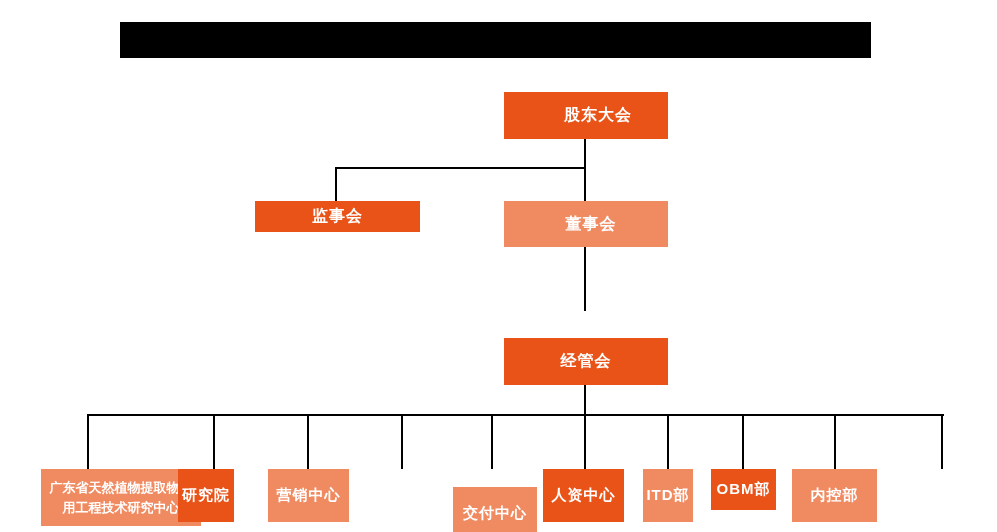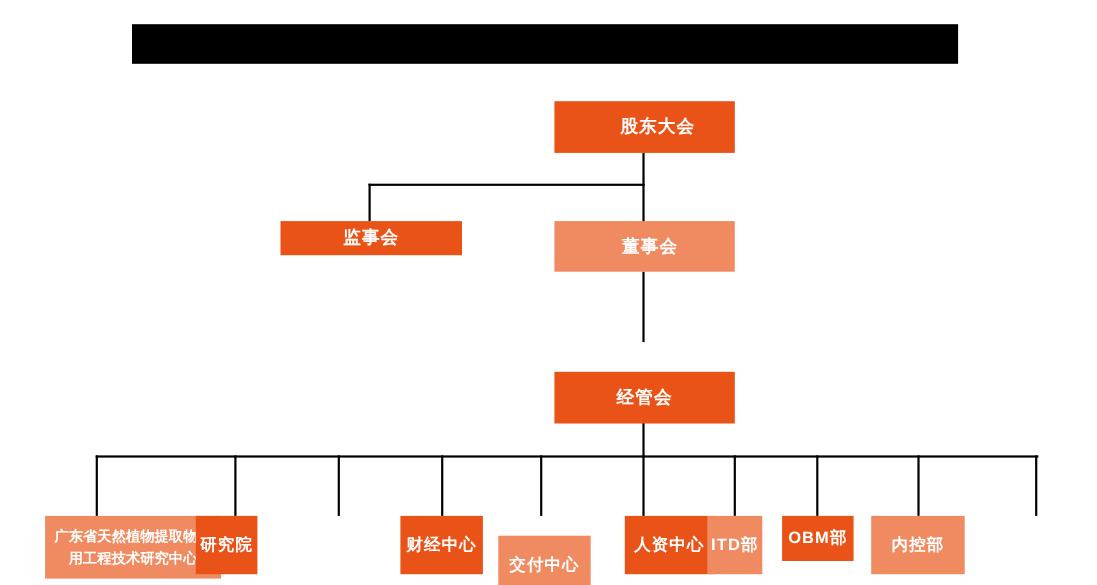--- a/index.html
+++ b/index.html
@@ -62,20 +62,20 @@
 
   <div class="node dark f16" style="left:504px; top:92px; width:164px; height:47px;padding-left:24px;">股东大会</div>
 
   <div class="node dark f16" style="left:255px; top:201px; width:165px; height:31px;">监事会</div>
   <div class="node light f16" style="left:504px; top:201px; width:164px; height:46px;padding-left:10px;">董事会</div>
 
   <div class="node dark f16" style="left:504px; top:311px; width:164px; height:47px;margin-top:27px;">经管会</div>
 
   <div class="node light f13" style="left:3px; top:469px; width:160px; height:57px;">广东省天然植物提取物应用工程技术研究中心</div>
   <div class="node dark f15" style="left:178px; top:469px; width:56px; height:53px;">研究院</div>
-  <div class="node dark f15" style="left:364px; top:469px; width:75px; height:53px;">财经中心</div>
+  <div class="node light f15" style="left:268px; top:469px; width:81px; height:53px;">营销中心</div>
   <div class="node light f15" style="left:453px; top:469px; width:84px; height:53px;margin-top:18px;">交付中心</div>
-  <div class="node dark f15" style="left:568px; top:469px; width:81px; height:53px;">人资中心</div>
+  <div class="node dark f15" style="left:543px; top:469px; width:81px; height:53px;">人资中心</div>
   <div class="node light f15" style="left:643px; top:469px; width:50px; height:53px;">ITD部</div>
   <div class="node dark f15" style="left:711px; top:469px; width:65px; height:41px;">OBM部</div>
   <div class="node light f15" style="left:792px; top:469px; width:85px; height:53px;">内控部</div>
 
 </div>
 
 </body></html>

